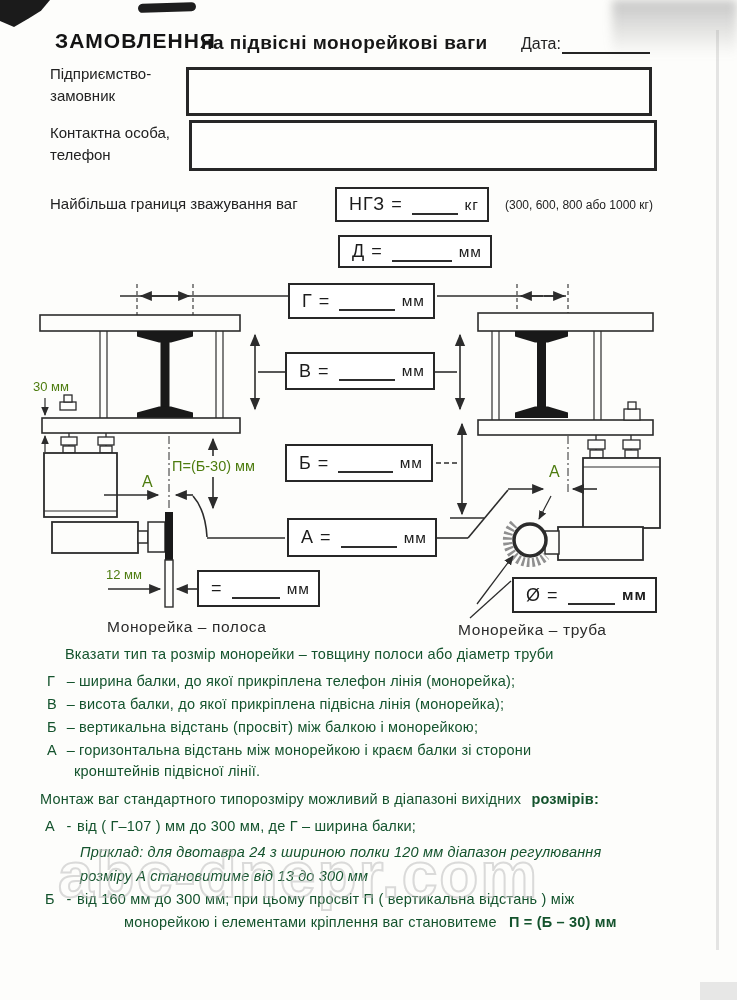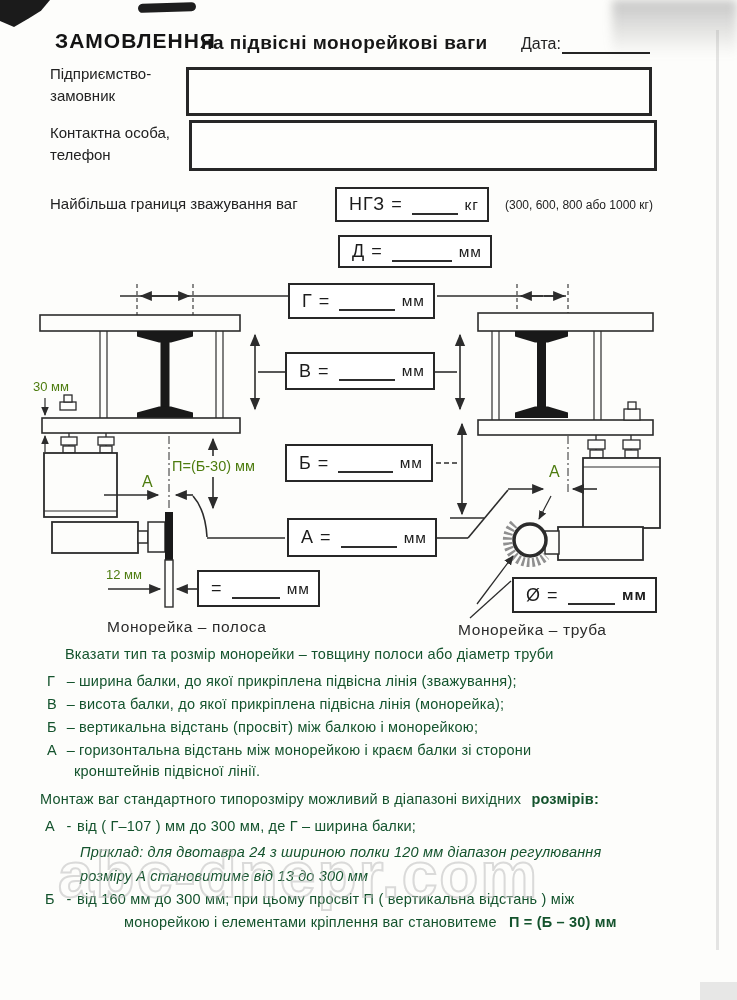--- a/index.html
+++ b/index.html
@@ -205,21 +205,21 @@
   </div>
 
   <span class="abs cap" style="left:107px;top:618px;">Монорейка – полоса</span>
   <span class="abs cap" style="left:458px;top:621px;">Монорейка – труба</span>
 
   <span class="abs body-text" style="left:65px;top:644px;">Вказати тип та розмір монорейки – товщину полоси або діаметр труби</span>
 
   <div class="abs body-text row" style="left:47px;top:671px;width:640px;">
     <span class="key">Г</span>
     <span class="dash">–</span>
-    <span>ширина балки, до якої прикріплена підвісна лінія (зважування);</span>
+    <span>ширина балки, до якої прикріплена телефон лінія (монорейка);</span>
   </div>
   <div class="abs body-text row" style="left:47px;top:694px;width:640px;">
     <span class="key">В</span>
     <span class="dash">–</span>
     <span>висота балки, до якої прикріплена підвісна лінія (монорейка);</span>
   </div>
   <div class="abs body-text row" style="left:47px;top:717px;width:640px;">
     <span class="key">Б</span>
     <span class="dash">–</span>
     <span>вертикальна відстань (просвіт) між балкою і монорейкою;</span>

